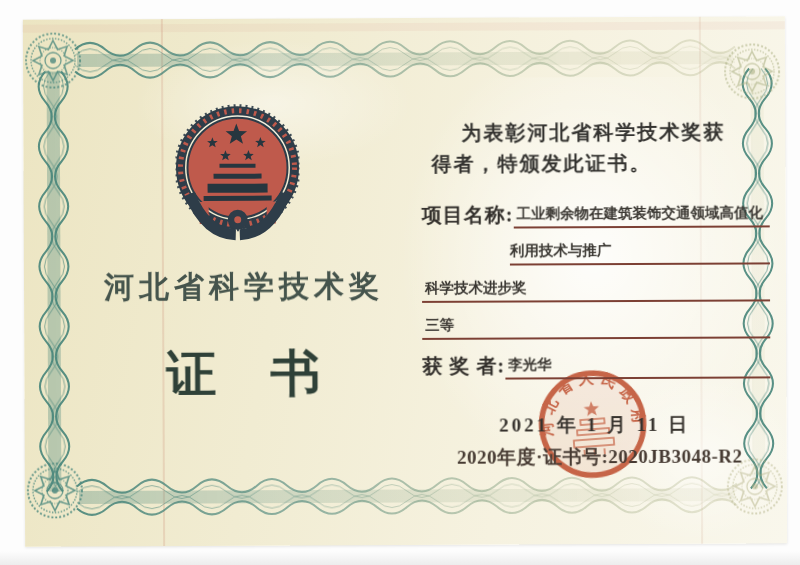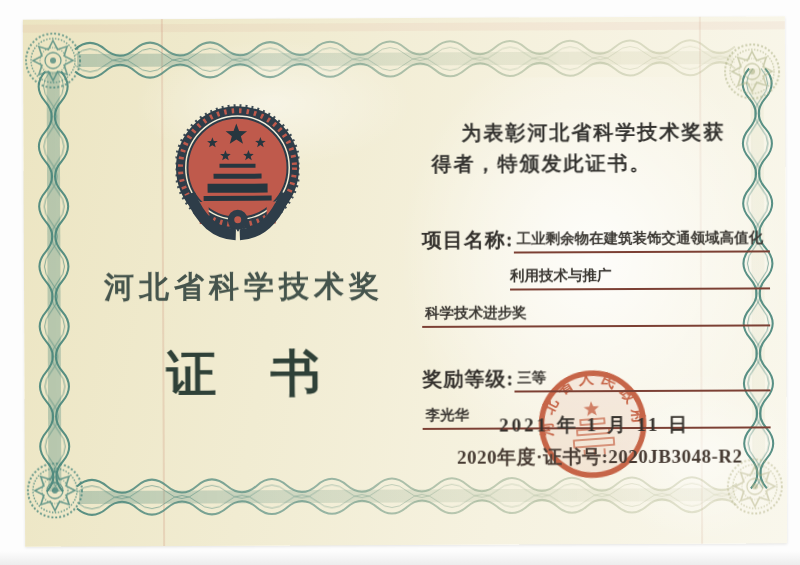--- a/index.html
+++ b/index.html
@@ -29,21 +29,21 @@
   .doc-title{
     position:absolute;left:40px;top:322px;width:360px;z-index:3;
     text-align:center;font-size:50px;font-weight:bold;color:#2f4138;letter-spacing:2px;
   }
   .intro{position:absolute;left:408px;top:100px;width:348px;z-index:3;
     font-size:20px;font-weight:600;color:#343330;line-height:31px;letter-spacing:2px;}
   .intro .line1{display:block;text-indent:30px;}
   .intro .line2{display:block;}
   .fields{position:absolute;left:398px;top:184px;width:348px;z-index:3;color:#34312d;}
   .field-row{display:flex;align-items:flex-end;margin-bottom:13px;}
-  .field-label{font-size:20px;font-weight:bold;letter-spacing:1px;white-space:nowrap;color:#33302c;margin-top:25px;}
+  .field-label{font-size:20px;font-weight:bold;letter-spacing:1px;white-space:nowrap;color:#33302c;}
   .field-value{flex:1;font-size:14.5px;font-weight:600;color:#3a3732;white-space:nowrap;
     border-bottom:2px solid #7c4034;padding:0 0 3px 3px;}
   .field-cont{display:block;margin:6px 0 13px 88px;font-size:14.5px;font-weight:600;color:#3a3732;
     border-bottom:2px solid #7c4034;padding-bottom:3px;}
   .seal{position:absolute;left:513px;top:352px;z-index:2;transform:rotate(-4deg);opacity:0.92;}
   .issue-date{position:absolute;left:430px;top:395px;width:280px;z-index:4;text-align:center;
     font-size:19px;font-weight:600;letter-spacing:3px;color:#37332e;}
   .serial{position:absolute;left:420px;top:427px;width:310px;z-index:4;text-align:center;
     font-size:19px;font-weight:700;letter-spacing:0.5px;color:#473b33;}
 </style>
@@ -157,24 +157,24 @@
     <div class="fields">
       <div class="field-row">
         <span class="field-label">项目名称:</span>
         <span class="field-value">工业剩余物在建筑装饰交通领域高值化</span>
       </div>
       <span class="field-cont">利用技术与推广</span>
       <div class="field-row">
         <span class="field-value">科学技术进步奖</span>
       </div>
       <div class="field-row">
-        <span class="field-label">奖励等级:</span>
         <span class="field-value">三等</span>
       </div>
       <div class="field-row">
+        <span class="field-label">获 奖 者:</span>
         <span class="field-value">李光华</span>
       </div>
     </div>
 
     <svg class="seal" width="110" height="110" viewBox="0 0 110 110">
       <circle cx="55" cy="55" r="51" fill="rgba(207,112,82,0.12)" stroke="#c2583a" stroke-width="5.5"></circle>
       <defs>
         <path id="sealArc" d="M16.5 69 A41 41 0 1 1 93.5 69" fill="none"></path>
       </defs>
       <text font-size="15" font-weight="bold" fill="#c2583a" letter-spacing="6">

